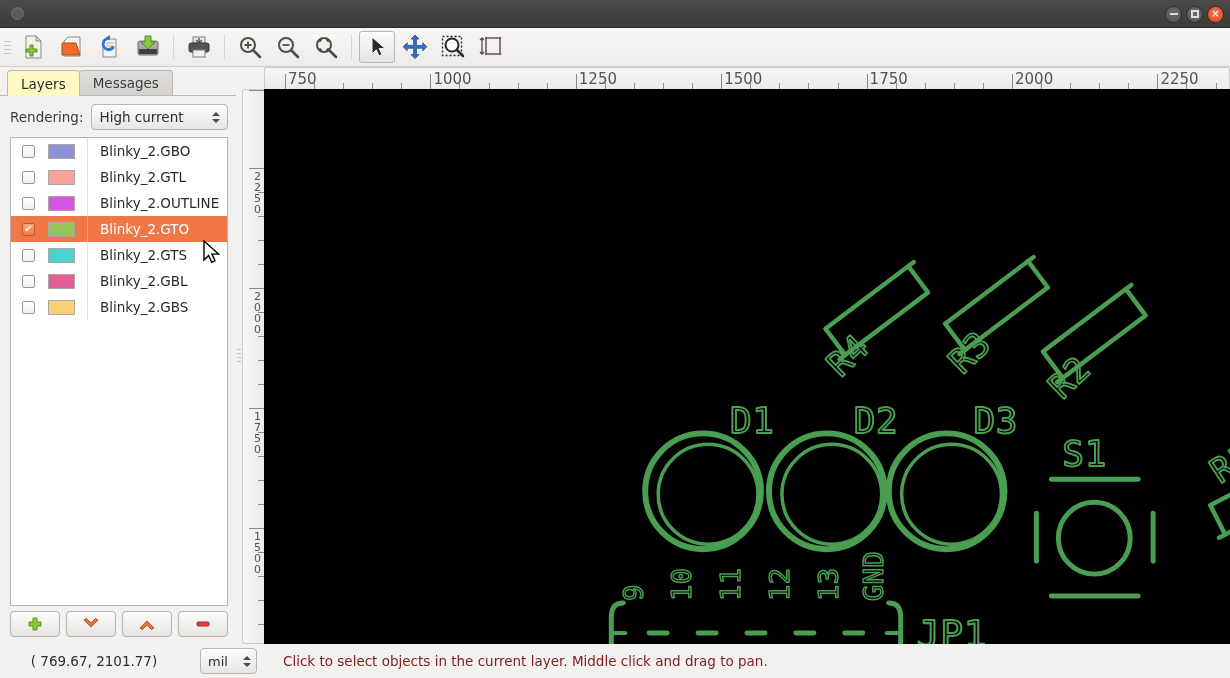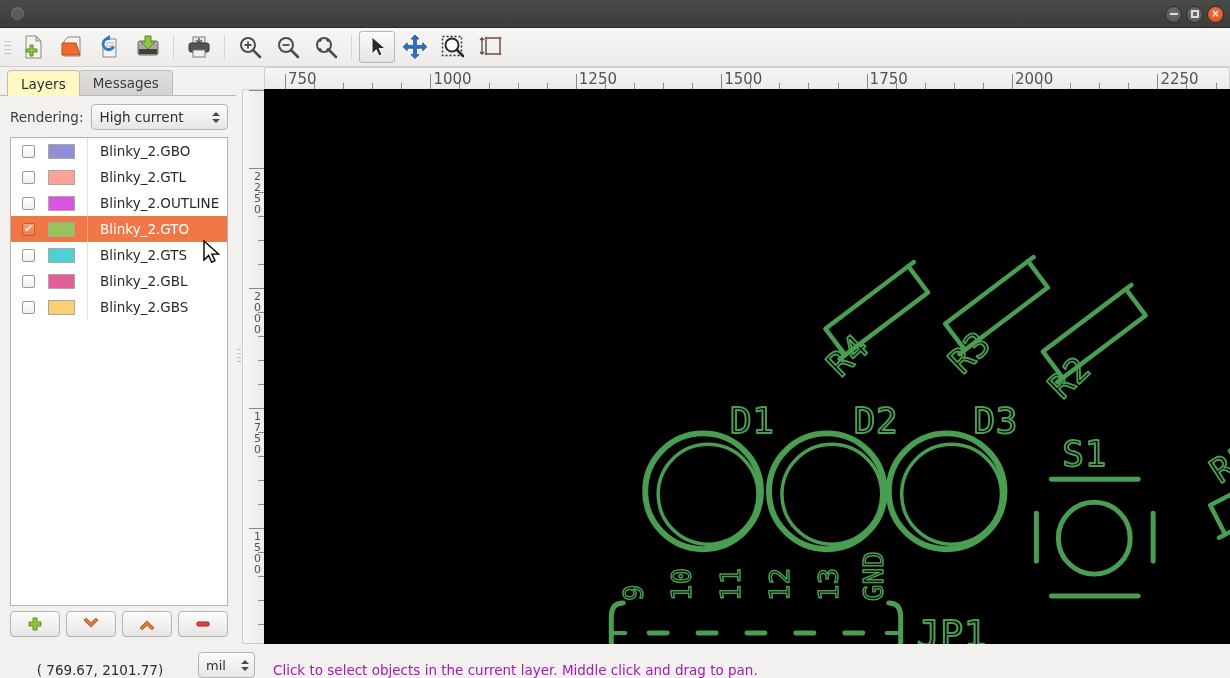--- a/index.html
+++ b/index.html
@@ -220,39 +220,39 @@
   }
   #canvas {
     flex: 1 1 auto; position: relative; background: #000000;
     overflow: hidden;
   }
   #canvas svg { display:block; width:100%; height:100%; }
 
   
   #statusbar {
     height: 34px; flex: 0 0 34px;
-    display: flex; align-items: flex-end;
+    display: flex; align-items: center;
     background: #f2f1f0;
-    padding-left: 6px; gap: 4px;
+    gap: 12px;
   }
   #coords {
     width: 188px; flex: 0 0 188px;
     font-size: 13.5px; color: #2e2d2b;
     text-align: center;
   }
   #unitcombo {
     width: 57px; flex: 0 0 57px; height: 26px;
     display: flex; align-items: center;
     border: 1px solid #b6b3b0; border-radius: 4px;
     background: linear-gradient(to bottom,#fbfbfa 0%,#e8e6e4 100%);
     padding: 0 4px 0 7px; font-size: 13px; color: #2e2d2b;
     box-shadow: inset 0 1px 0 #fff;
   }
   #unitcombo .cval { flex: 1 1 auto; }
-  #hint { margin-left: 14px; font-size: 13.5px; color: #a21caf; }
+  #hint { margin-left: 14px; font-size: 13.5px; color: #7f1d1d; }
 
   
   #cursor { position: absolute; left: 203px; top: 240px; pointer-events: none; }
 </style>
 </head>
 <body>
 
 <div id="app">
 
   <div id="titlebar">

